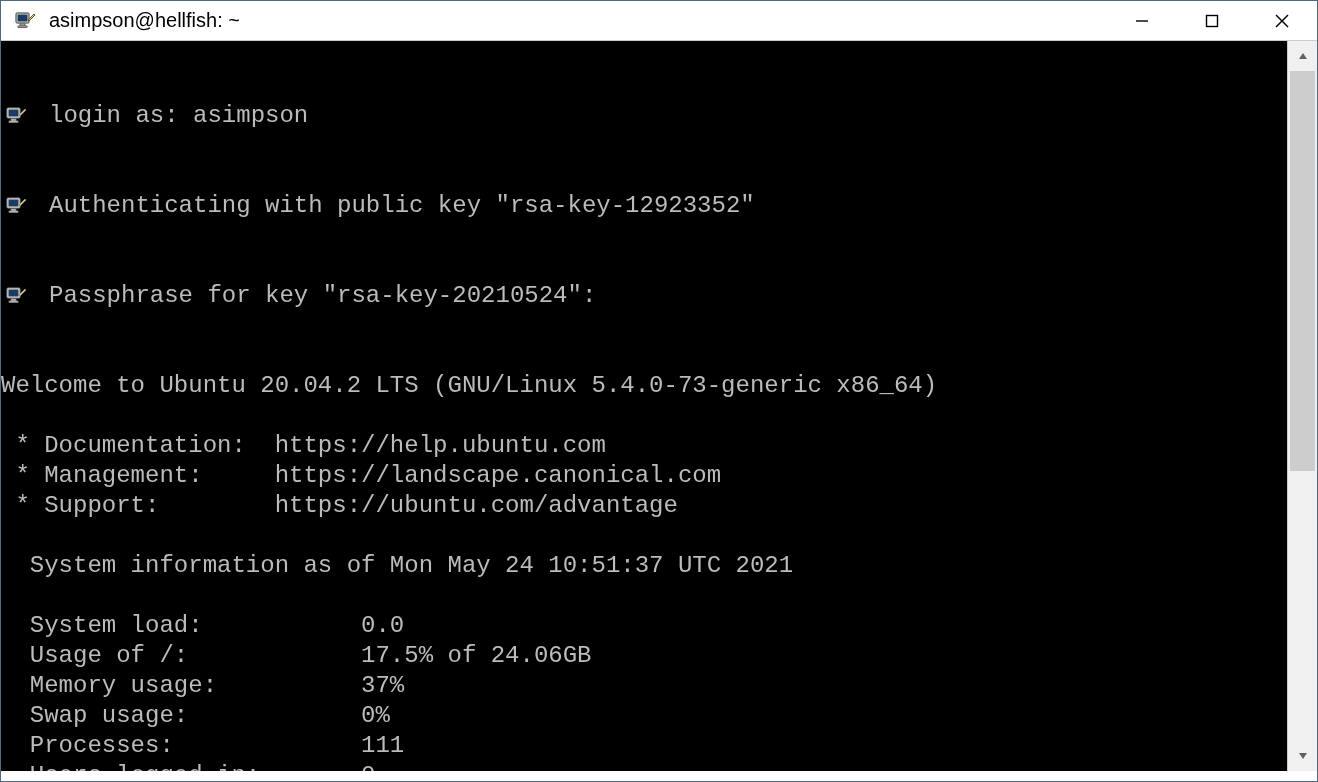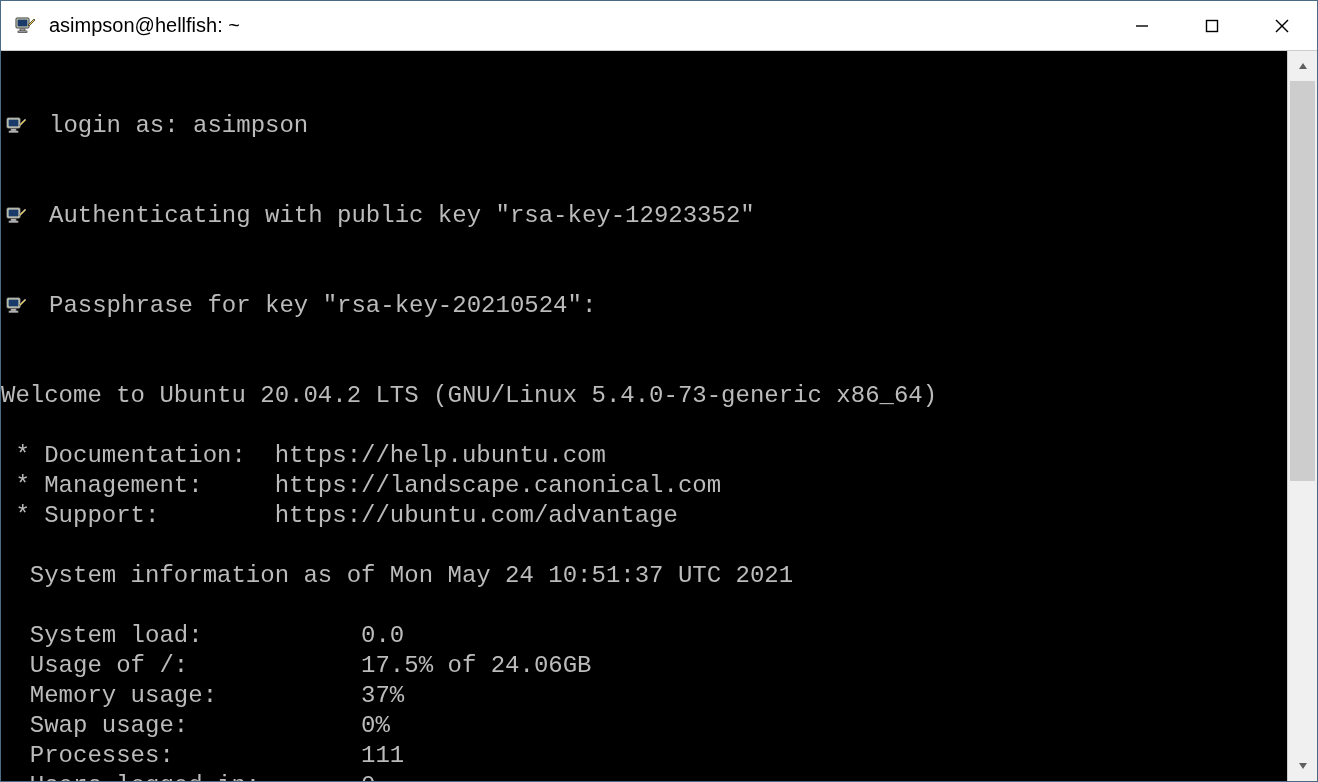--- a/index.html
+++ b/index.html
@@ -5,21 +5,21 @@
     * { margin: 0; padding: 0; box-sizing: border-box; }
     body {
       width: 1318px;
       height: 782px;
       font-family: "Segoe UI", Tahoma, sans-serif;
       background: #fff;
       overflow: hidden;
       border: 1px solid #4a6a85;
     }
     .titlebar {
-      height: 50px;
+      height: 40px;
       background: #ffffff;
       display: flex;
       align-items: center;
       padding: 0 0 0 12px;
       border-bottom: 1px solid #ccc;
     }
     .titlebar-icon {
       width: 24px;
       height: 24px;
       margin-right: 12px;

